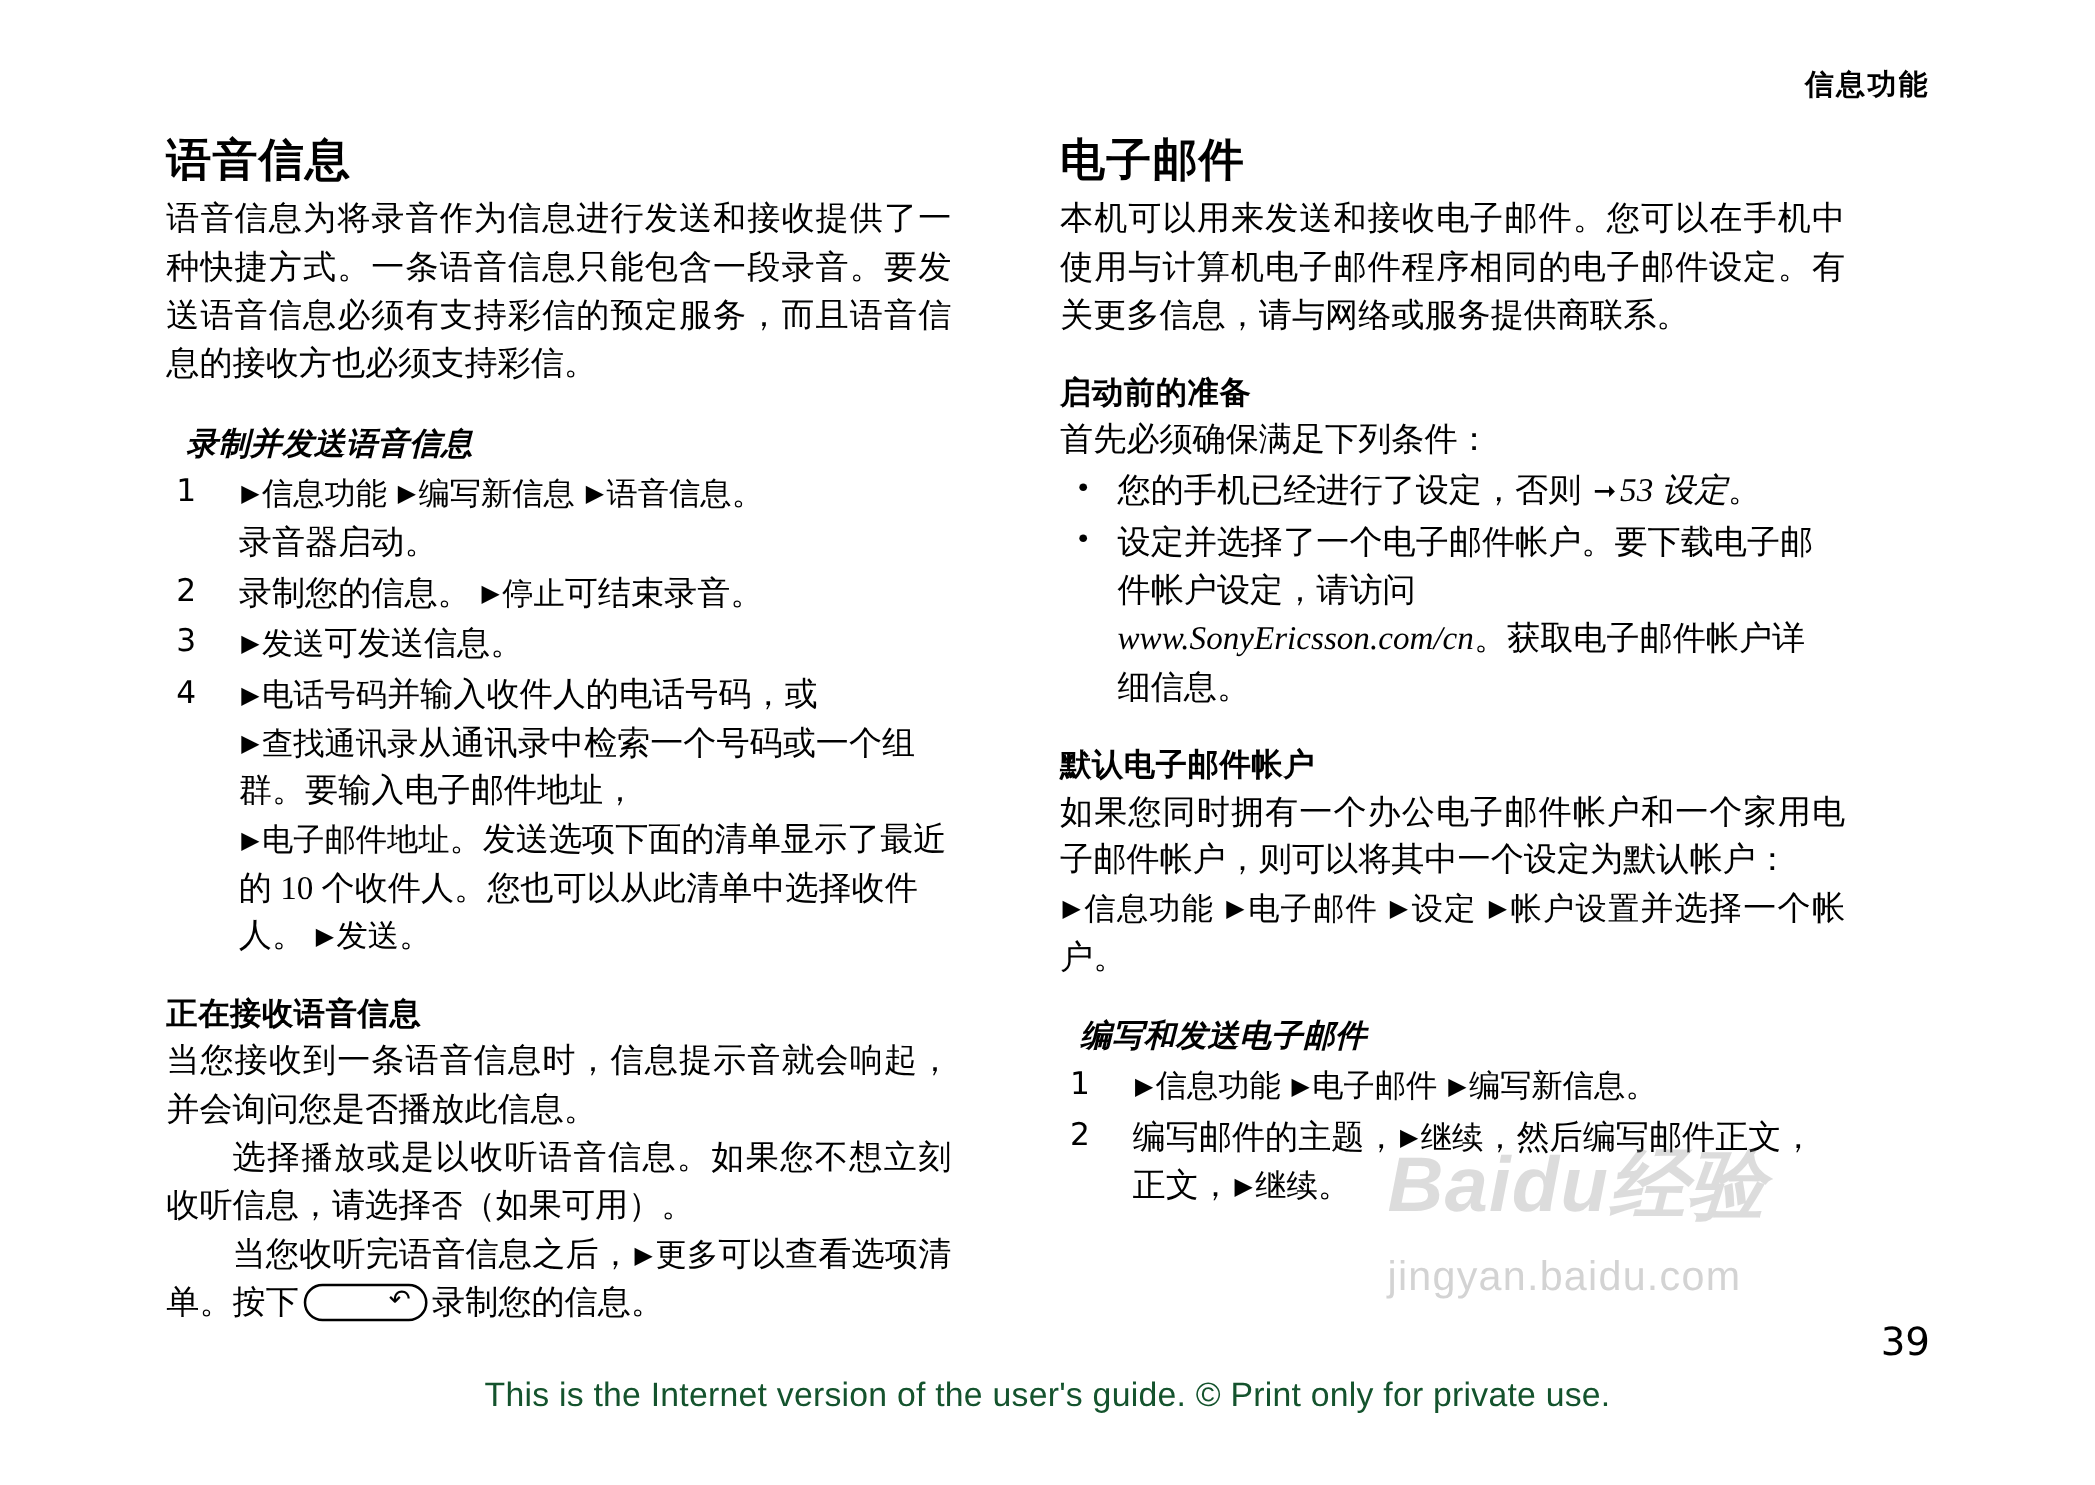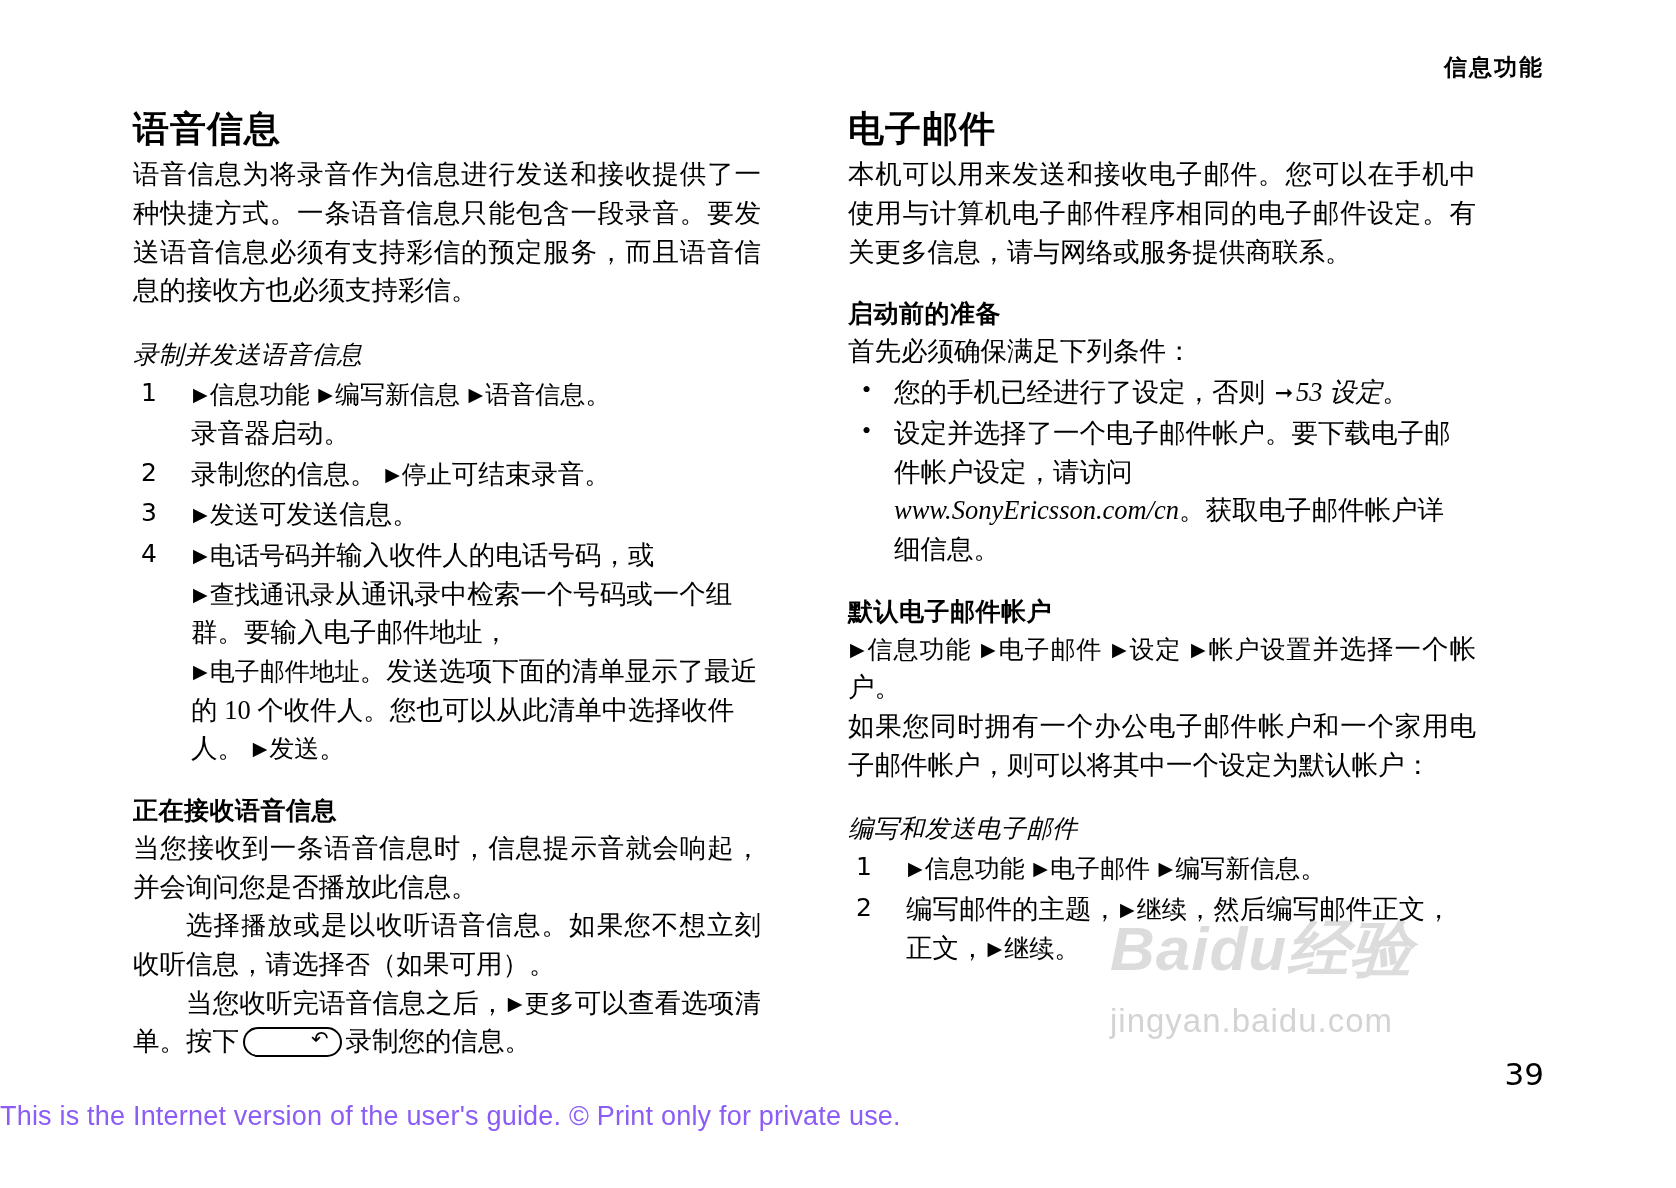--- a/index.html
+++ b/index.html
@@ -48,23 +48,23 @@
   h2.sub {
     font-family: "DejaVu Sans", sans-serif;
     font-size: 25px;
     font-weight: bold;
     margin: 26px 0 2px 0;
     letter-spacing: 0.5px;
   }
   h2.sub-italic {
     font-family: "DejaVu Sans", sans-serif;
     font-size: 25px;
-    font-weight: normal;
+    font-weight: bold;
     font-style: italic;
-    margin: 28px 0 2px 0;
+    margin: 28px 0 2px 16px;
     letter-spacing: 0.5px;
   }
   p.body {
     font-size: 26.5px;
     line-height: 1.46;
     margin: 0 0 0 0;
     text-align: justify;
     letter-spacing: 0px;
   }
   p.body.indent { text-indent: 2em; }
@@ -139,24 +139,24 @@
     vertical-align: 3px;
     margin: 0 4px;
   }
   .back-key .g { position: relative; top: -1px; letter-spacing: -2px;}
 
   .footer {
     position: absolute;
     left: 0;
     right: 0;
     bottom: 56px;
-    text-align: left;
+    text-align: center;
     font-family: "Liberation Sans", sans-serif;
     font-size: 27px;
-    color: #8b5cf6;
+    color: #14532d;
     letter-spacing: 0.2px;
   }
   .pagenum {
     position: absolute;
     right: 132px;
     bottom: 96px;
     font-family: "DejaVu Sans", sans-serif;
     font-size: 31px;
     font-weight: normal;
   }
@@ -244,27 +244,27 @@
         <span>您的手机已经进行了设定，否则</span>
         <span class="jump">➞</span><span class="ital">53 设定</span><span>。</span>
       </li>
       <li>
         <span>设定并选择了一个电子邮件帐户。要下载电子邮件帐户设定，请访问</span><br>
         <span class="ital">www.SonyEricsson.com/cn</span><span>。获取电子邮件帐户详细信息。</span>
       </li>
     </ul>
 
     <h2 class="sub">默认电子邮件帐户</h2>
+    <p class="body">如果您同时拥有一个办公电子邮件帐户和一个家用电子邮件帐户，则可以将其中一个设定为默认帐户：</p>
     <p class="body">
       <span class="arrow">▶</span><span class="menu">信息功能</span>
       <span class="arrow">▶</span><span class="menu">电子邮件</span>
       <span class="arrow">▶</span><span class="menu">设定</span>
       <span class="arrow">▶</span><span class="menu">帐户设置</span><span>并选择一个帐户。</span>
     </p>
-    <p class="body">如果您同时拥有一个办公电子邮件帐户和一个家用电子邮件帐户，则可以将其中一个设定为默认帐户：</p>
 
     <h2 class="sub-italic">编写和发送电子邮件</h2>
     <ol class="steps">
       <li>
         <span class="arrow">▶</span><span class="menu">信息功能</span>
         <span class="arrow">▶</span><span class="menu">电子邮件</span>
         <span class="arrow">▶</span><span class="menu">编写新信息</span><span>。</span>
       </li>
       <li>
         <span>编写邮件的主题，</span><span class="arrow">▶</span><span class="menu">继续</span><span>，然后编写邮件正文，</span><br>

